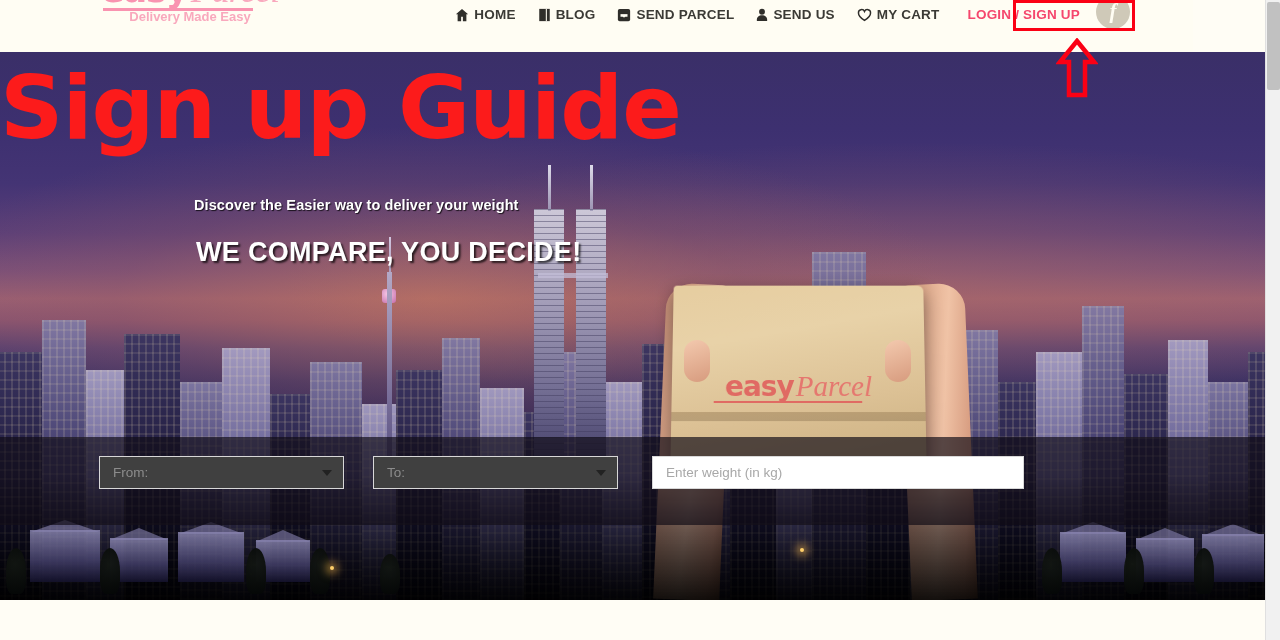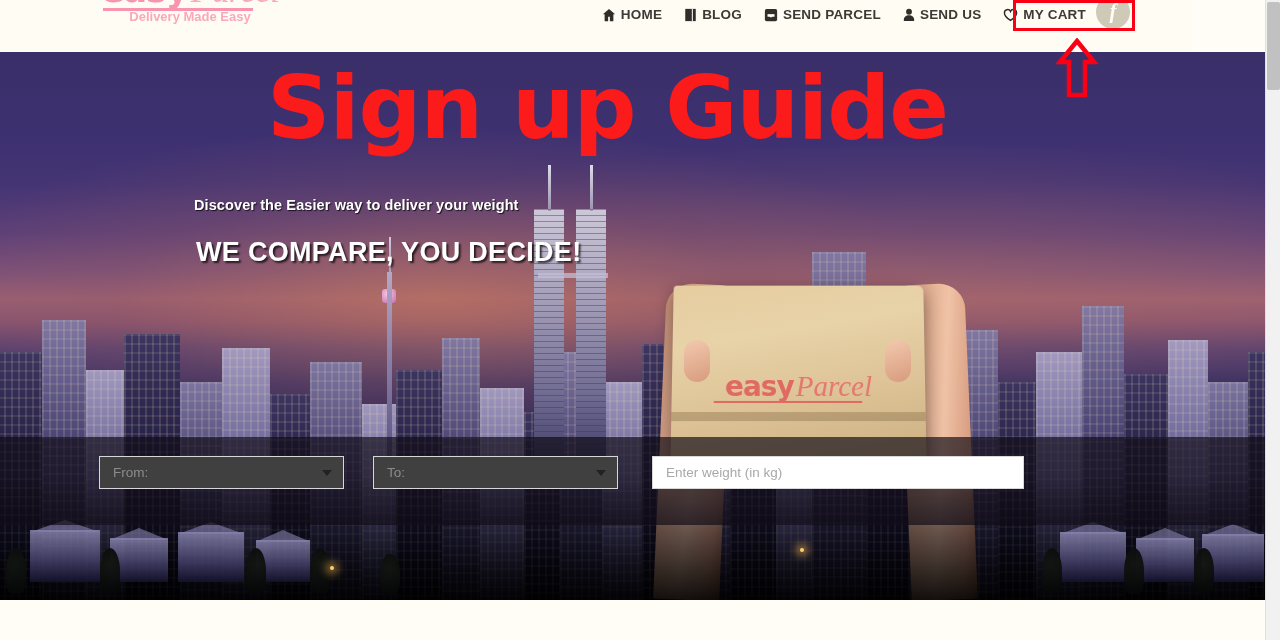--- a/index.html
+++ b/index.html
@@ -251,21 +251,20 @@
 
   
   #form-band {
     position: absolute; left: 0; top: 385px; width: 1265px; height: 88px;
     background: rgba(16,12,22,.68);
   }
 
   
   #hero-title {
     position: absolute; left: 0; top: 8px; width: 1215px;
-    text-align: center;
     font-family: "DejaVu Sans", sans-serif;
     font-weight: bold;
     font-size: 88px; line-height: 96px;
     color: #fc1b1b;
     letter-spacing: -1px;
     white-space: nowrap;
     user-select: none;
   }
   #hero-sub {
     position: absolute; left: 194px; top: 145px;
@@ -406,20 +405,21 @@
 
         <div class="nav-item">
           <span>
             <svg width="15" height="14" viewBox="0 0 17 16">
                 <path fill="none" stroke="#2f2e2a" stroke-width="1.7" d="M8.5 14.2S1.6 9.8 1.6 5.6A3.6 3.6 0 0 1 8.5 4a3.6 3.6 0 0 1 6.9 1.6c0 4.2-6.9 8.6-6.9 8.6z"></path>
               </svg>
           </span>
           <span>MY CART</span>
         </div>
 
+        <div class="nav-login">LOGIN / SIGN UP</div>
       </div>
 
       <div id="login-box"></div>
 
       <div id="fb-icon">
         <span>f</span>
       </div>
     </div>
 
     <div id="hero">

